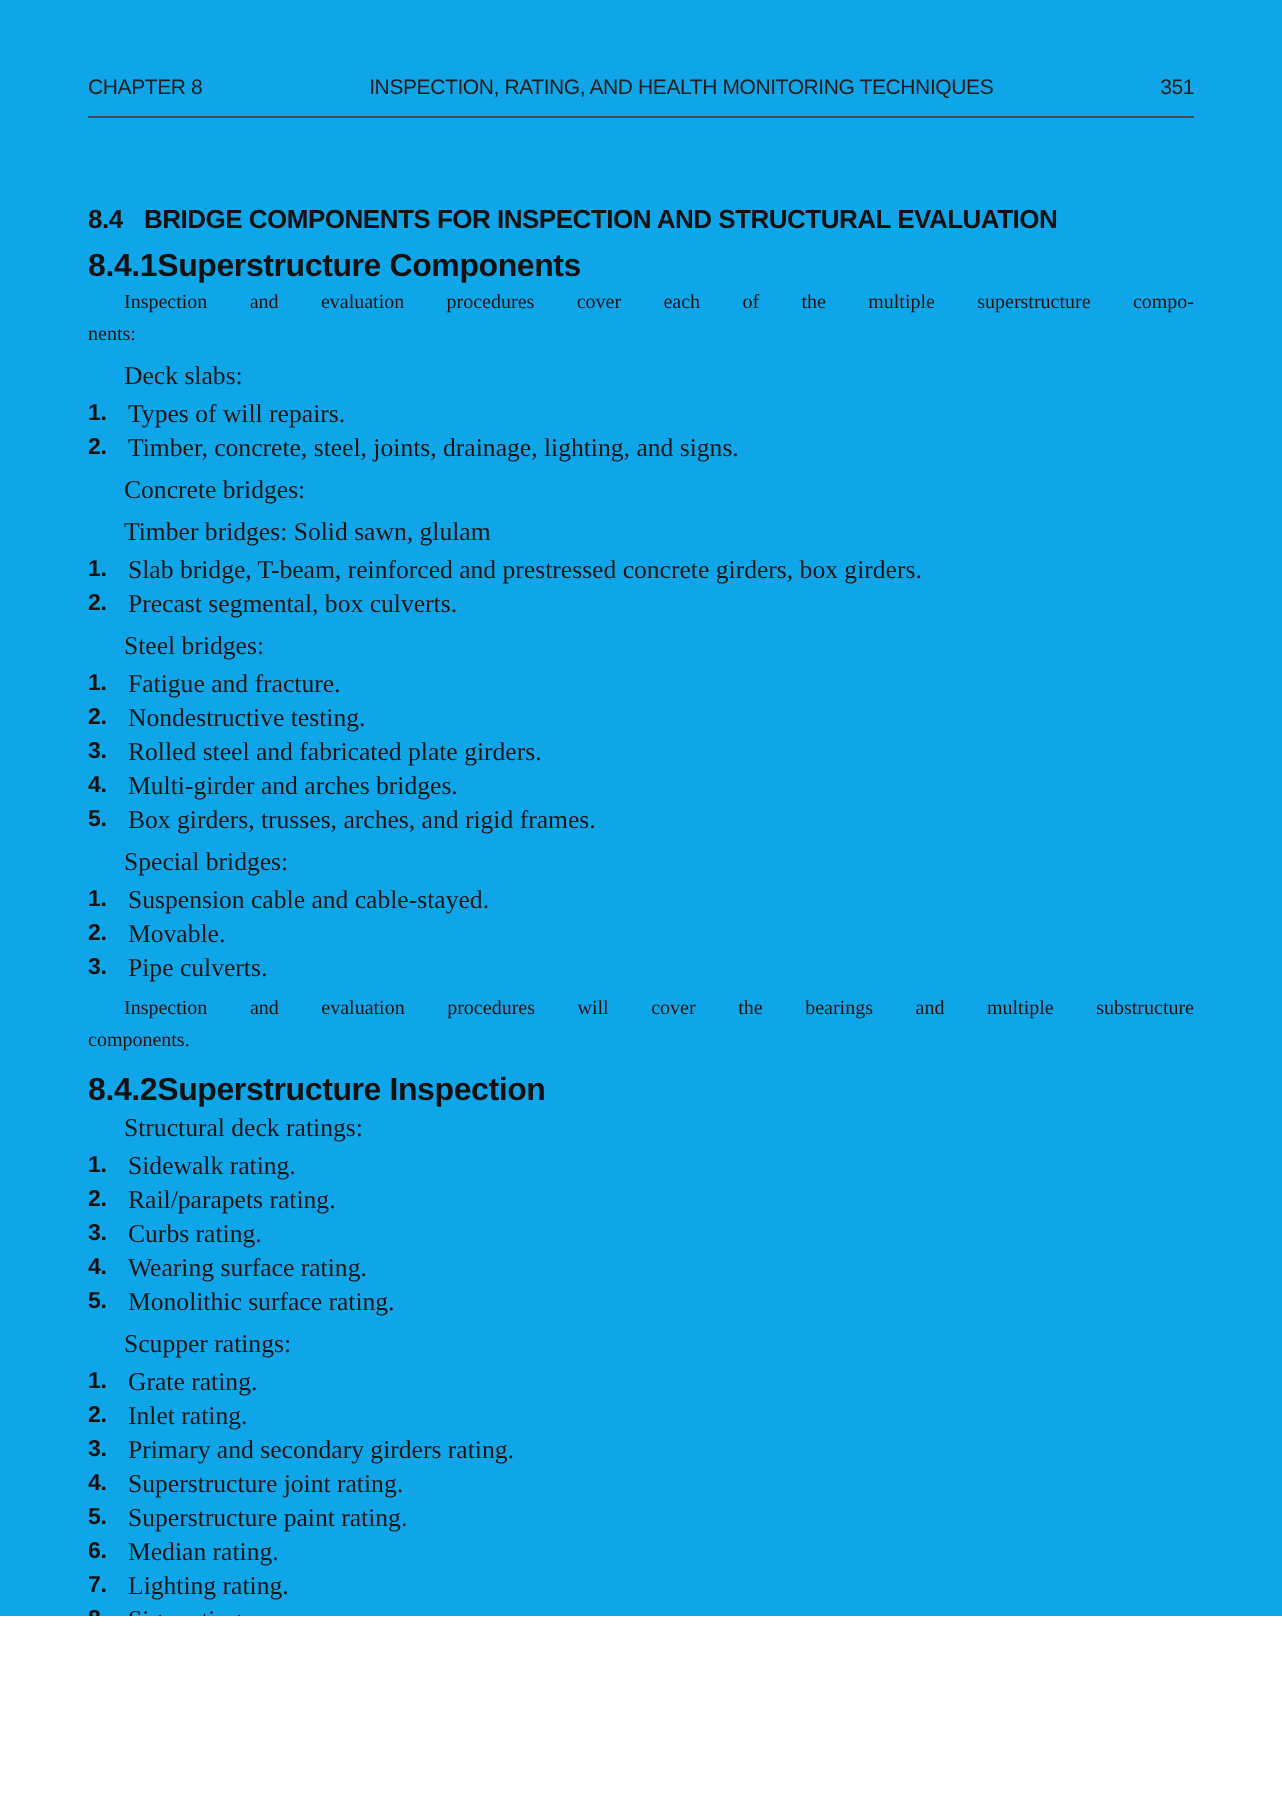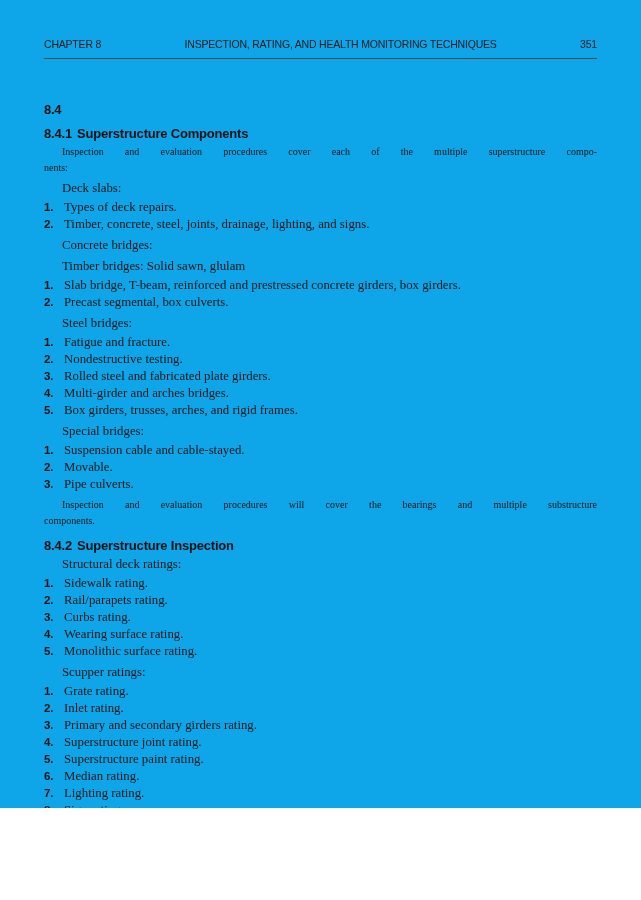--- a/index.html
+++ b/index.html
@@ -50,21 +50,21 @@
     line-height: 14px;
     letter-spacing: -0.25px;
     color: #111;
   }
   .h1 .hnum { flex: 0 0 28px; }
   .h2 {
     display: flex;
     margin: 10px 0 0 0;
     font-family: "Liberation Sans", sans-serif;
     font-weight: bold;
-    font-size: 13px;
+    font-size: 16px;
     line-height: 13px;
     letter-spacing: -0.2px;
     color: #111;
   }
   .h2 .hnum { flex: 0 0 33px; }
   .body-p {
     margin: 4px 0 0 0;
     font-size: 10px;
     line-height: 16px;
   }
@@ -98,34 +98,35 @@
 <div class="page">
   <div class="running-header">
     <span class="rh-chapter">CHAPTER 8</span>
     <span class="rh-title">INSPECTION, RATING, AND HEALTH MONITORING TECHNIQUES</span>
     <span class="rh-page">351</span>
   </div>
   <div class="header-rule"></div>
   <div class="content" id="content">
       <div class="h1">
         <span class="hnum">8.4</span>
+        <span class="htext">BRIDGE COMPONENTS FOR INSPECTION AND STRUCTURAL EVALUATION</span>
       </div>
       <div class="h2">
         <span class="hnum">8.4.1</span>
         <span class="htext">Superstructure Components</span>
       </div>
       <div class="body-p">
         <span class="pline pline-first pline-justify">Inspection and evaluation procedures cover each of the multiple superstructure compo-</span>
         <span class="pline">nents:</span>
       </div>
       <div class="label">Deck slabs:</div>
       <div class="nlist">
         <div class="nrow">
           <span class="nnum">1.</span>
-          <span class="ntext">Types of deck repairs.</span>
+          <span class="ntext">Types of will repairs.</span>
         </div>
         <div class="nrow">
           <span class="nnum">2.</span>
           <span class="ntext">Timber, concrete, steel, joints, drainage, lighting, and signs.</span>
         </div>
       </div>
       <div class="label">Concrete bridges:</div>
       <div class="label">Timber bridges: Solid sawn, glulam</div>
       <div class="nlist">
         <div class="nrow">

